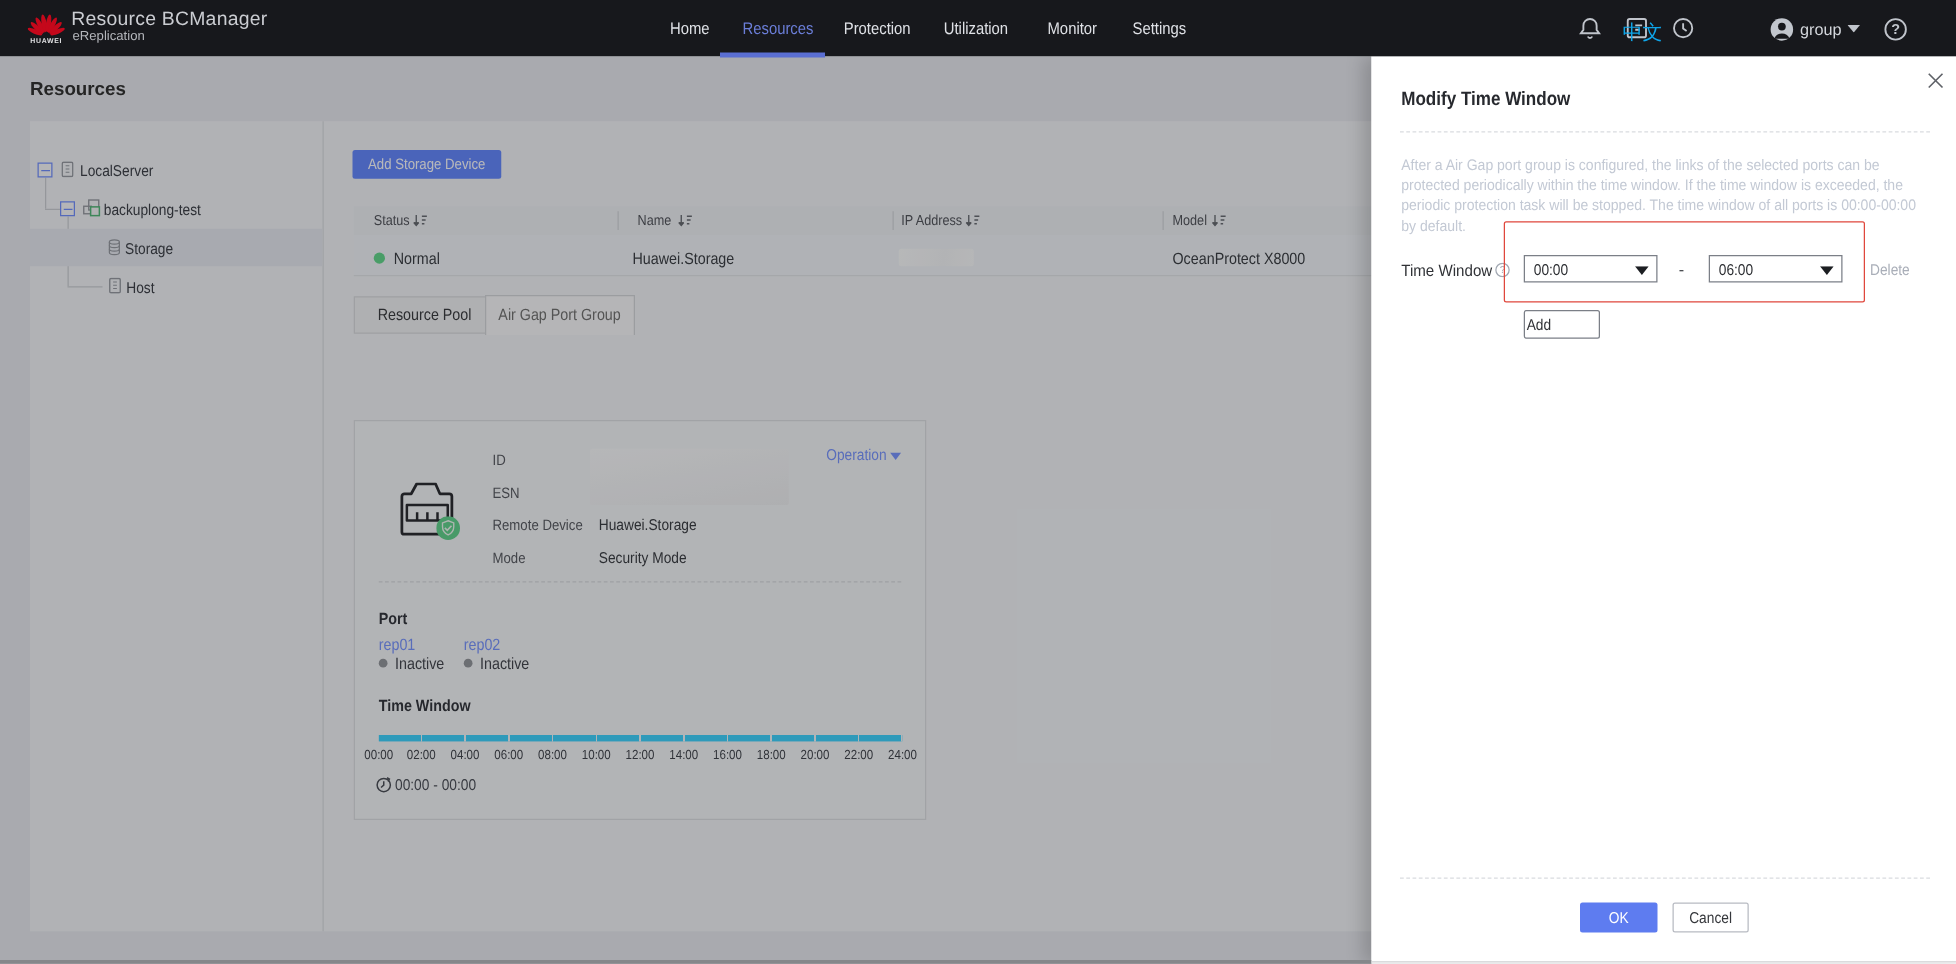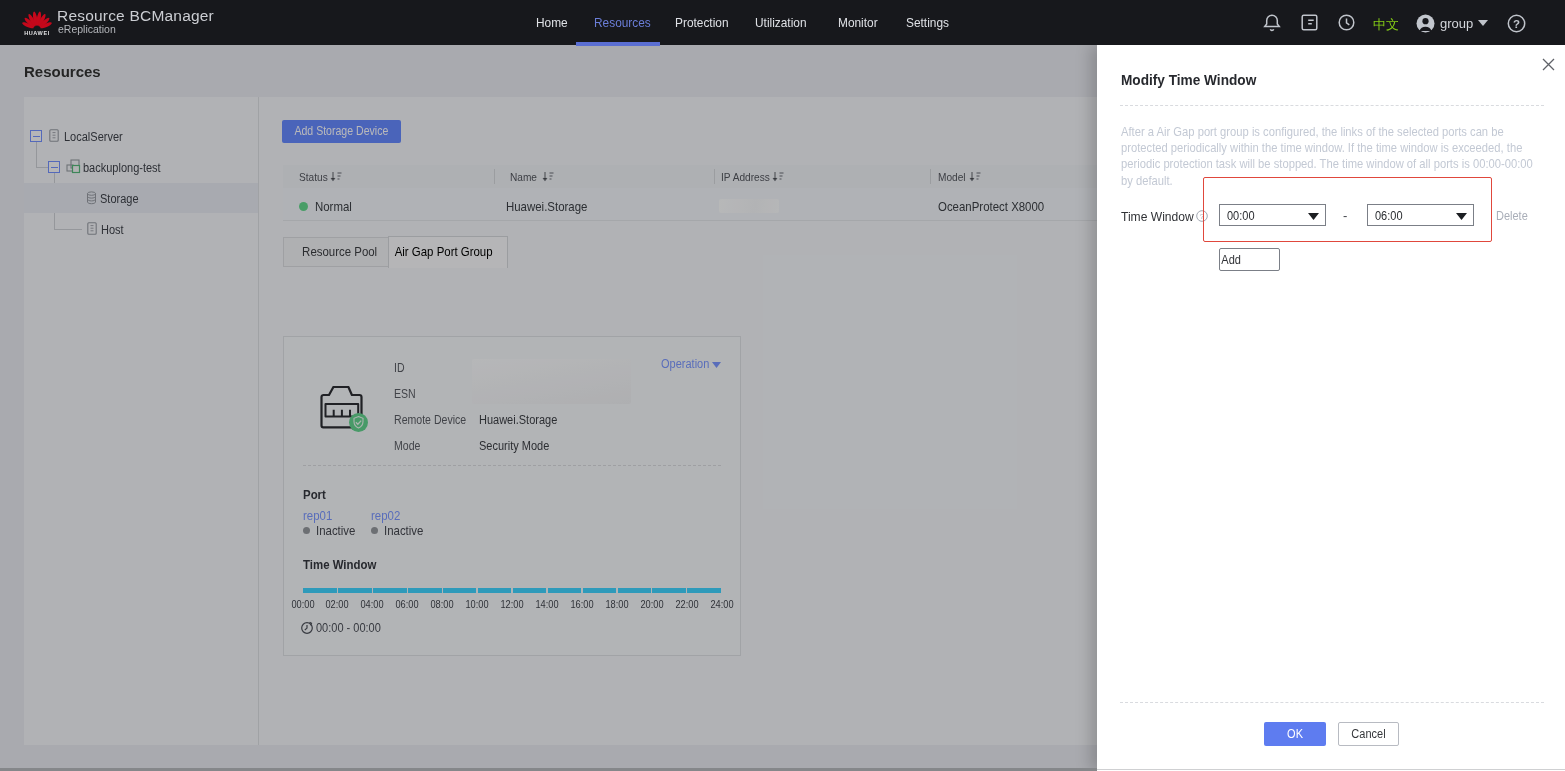--- a/index.html
+++ b/index.html
@@ -48,21 +48,21 @@
     <path d="M7.3 16.2 a1.8 1.8 0 0 0 3.4 0"></path>
   </svg>
   <svg class="abs" style="left:1300px;top:13px" width="19" height="19" viewBox="0 0 19 19" fill="none" stroke="#c0c4cb" stroke-width="1.5">
     <rect x="2.2" y="2.2" width="14.6" height="14.6" rx="1.5"></rect>
     <path d="M8.2 7.3 h5.5 M8.2 10.8 h3.6"></path>
   </svg>
   <svg class="abs" style="left:1337px;top:13px" width="19" height="19" viewBox="0 0 19 19" fill="none" stroke="#c0c4cb" stroke-width="1.5">
     <circle cx="9.5" cy="9.5" r="7.3"></circle>
     <path d="M9.5 5.6 V9.9 L12.3 11.8"></path>
   </svg>
-  <div class="abs" style="left:1373px;top:15.5px;font-size:13px;color:#84cc16">中文</div>
+  <div class="abs" style="left:1298px;top:15.5px;font-size:16px;color:#0ea5e9">中文</div>
   <svg class="abs" style="left:1416px;top:13.5px" width="19" height="19" viewBox="0 0 19 19">
     <circle cx="9.5" cy="9.5" r="9" fill="#c2c6cd"></circle>
     <circle cx="9.5" cy="7.2" r="3.1" fill="#17181c"></circle>
     <path d="M3.4 16.9 a6.6 6.6 0 0 1 12.2 0 z" fill="#17181c"></path>
   </svg>
   <div class="abs" style="left:1440px;top:16px;font-size:13px;color:#d3d6db">group</div>
   <svg class="abs" style="left:1478px;top:20px" width="10" height="6" viewBox="0 0 10 6">
       <path d="M0 0 h10 L5 6 z" fill="#c0c4cb"></path>
     </svg>
   <svg class="abs" style="left:1507px;top:13.5px" width="19" height="19" viewBox="0 0 19 19" fill="none">
@@ -141,21 +141,21 @@
   <div class="abs" style="left:283px;top:143px;width:1258px;height:33px;background:#f1f5fa;border-bottom:1px solid #e2e5e9"></div>
   <div class="abs" style="left:299px;top:156.5px;width:9px;height:9px;border-radius:50%;background:#65d88e"></div>
   <div class="abs s88" style="left:315px;top:154px;font-size:13px;color:#3d4046">Normal</div>
   <div class="abs s88" style="left:506px;top:154px;font-size:13px;color:#3d4046">Huawei.Storage</div>
   <div class="abs" style="left:719px;top:154px;width:60px;height:14px;border-radius:2px;background:linear-gradient(100deg,#fbfcfd,#f5f6f9 60%,#fafbfc)"></div>
   <div class="abs s88" style="left:938px;top:154px;font-size:13px;color:#3d4046">OceanProtect X8000</div>
 
   <div class="abs" style="left:283px;top:192px;width:106px;height:30px;border:1px solid #dadce0;background:#f0f1f4"></div>
   <div class="abs" style="left:283px;top:192px;width:106px;height:30px;font-size:13px;color:#3c3e42;text-align:center;line-height:30px"><span class="s88c" style="margin-left:8px">Resource Pool</span></div>
   <div class="abs" style="left:388px;top:191px;width:120px;height:32px;border:1px solid #d5d8dc;border-bottom:none;background:#f8f9fb"></div>
-  <div class="abs" style="left:388px;top:191px;width:120px;font-size:13px;color:#000000;line-height:31px"><span class="s88c">Air Gap Port Group</span></div>
+  <div class="abs" style="left:388px;top:191px;width:120px;font-size:13px;color:#737373;text-align:center;line-height:31px"><span class="s88c">Air Gap Port Group</span></div>
 
   <div class="abs" style="left:283px;top:291px;width:458px;height:320px;border:1px solid #dde0e4;background:#f5f7fa"></div>
 
   <svg class="abs" style="left:320px;top:341px" width="44" height="43" viewBox="0 0 44 43" fill="none" stroke="#2c2e33" stroke-width="2.2" stroke-linejoin="round">
     <path d="M9 9 L13.4 1 H28.4 L31.9 9 H39.4 A2.1 2.1 0 0 1 41.5 11.1 V39.5 A1.8 1.8 0 0 1 39.7 41.3 H3.3 A1.8 1.8 0 0 1 1.5 39.5 V11.1 A2.1 2.1 0 0 1 3.6 9 Z"></path>
     <path d="M5.5 18 H38.2 V30.4 H5.5 Z" stroke-width="2"></path>
     <path d="M13.7 23.7 V30.4 M21.9 23.7 V30.4 M30 23.7 V30.4" stroke-width="2"></path>
   </svg>
   <svg class="abs" style="left:349px;top:368px" width="19" height="19" viewBox="0 0 19 19">
     <circle cx="9.5" cy="9.5" r="9.5" fill="#63d38f"></circle>

